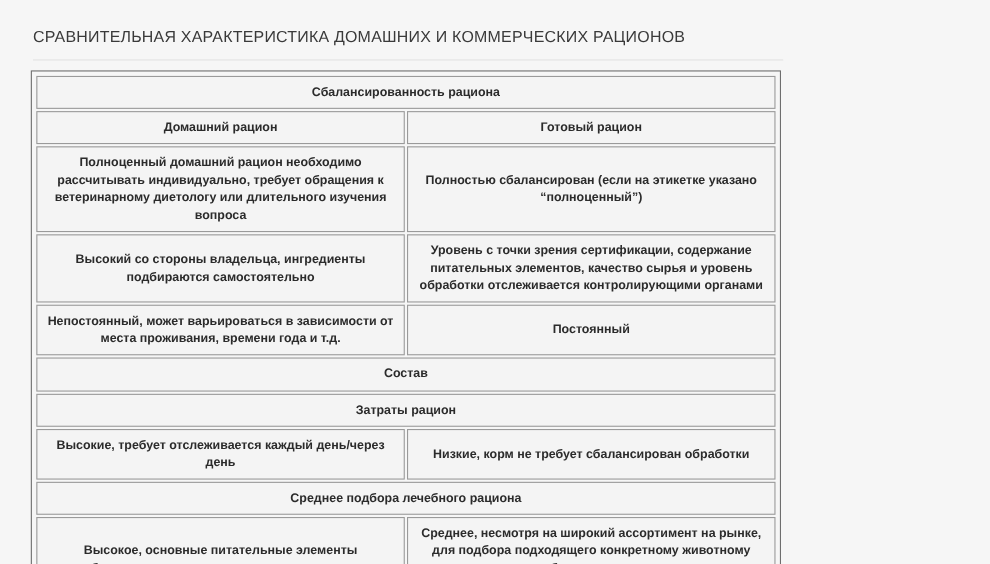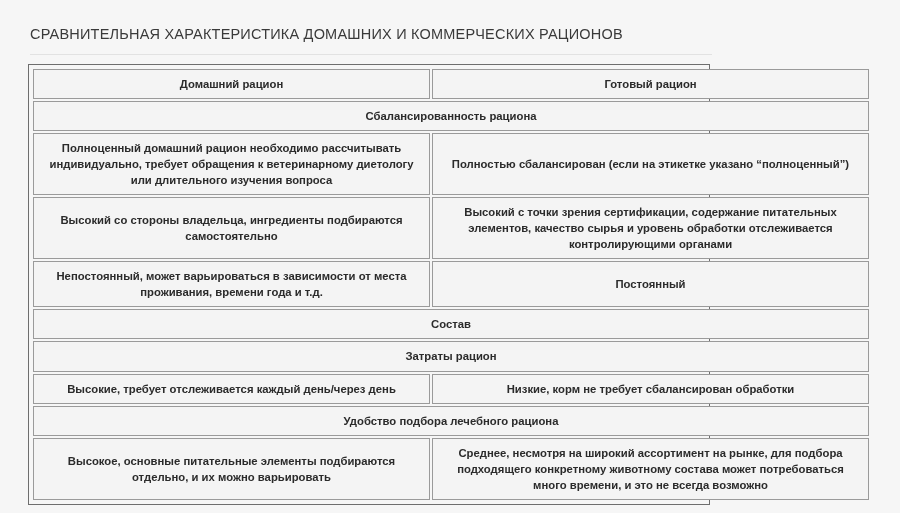--- a/index.html
+++ b/index.html
@@ -100,55 +100,55 @@
   <div class="title-wrap">
     <h1 class="page-title">СРАВНИТЕЛЬНАЯ ХАРАКТЕРИСТИКА ДОМАШНИХ И КОММЕРЧЕСКИХ РАЦИОНОВ</h1>
     <hr class="title-rule">
   </div>
 
   <div class="table-wrap">
     <table class="compare">
       <tbody>
 
         <tr>
-          <td class="head-cell col-left">Домашний рацион</td>
-          <td class="head-cell col-right">Готовый рацион</td>
+          <td class="section-cell" colspan="2">Сбалансированность рациона</td>
         </tr>
 
         <tr>
-          <td class="section-cell" colspan="2">Сбалансированность рациона</td>
+          <td class="head-cell col-left">Домашний рацион</td>
+          <td class="head-cell col-right">Готовый рацион</td>
         </tr>
         <tr>
           <td class="body-cell col-left">Полноценный домашний рацион необходимо рассчитывать индивидуально, требует обращения к ветеринарному диетологу или длительного изучения вопроса</td>
           <td class="body-cell col-right">Полностью сбалансирован (если на этикетке указано “полноценный”)</td>
         </tr>
 
         <tr>
           <td class="body-cell col-left">Высокий со стороны владельца, ингредиенты подбираются самостоятельно</td>
-          <td class="body-cell col-right">Высокий с точки зрения сертификации, содержание питательных элементов, качество сырья и уровень обработки отслеживается контролирующими органами</td>
+          <td class="body-cell col-right">Уровень с точки зрения сертификации, содержание питательных элементов, качество сырья и уровень обработки отслеживается контролирующими органами</td>
         </tr>
 
         <tr>
           <td class="body-cell col-left">Непостоянный, может варьироваться в зависимости от места проживания, времени года и т.д.</td>
           <td class="body-cell col-right">Постоянный</td>
         </tr>
         <tr>
           <td class="section-cell" colspan="2">Состав</td>
         </tr>
 
         <tr>
           <td class="section-cell" colspan="2">Затраты рацион</td>
         </tr>
         <tr>
           <td class="body-cell col-left">Высокие, требует отслеживается каждый день/через день</td>
           <td class="body-cell col-right">Низкие, корм не требует сбалансирован обработки</td>
         </tr>
 
         <tr>
-          <td class="section-cell" colspan="2">Удобство подбора лечебного рациона</td>
+          <td class="section-cell" colspan="2">Среднее подбора лечебного рациона</td>
         </tr>
         <tr>
           <td class="body-cell col-left">Высокое, основные питательные элементы подбираются отдельно, и их можно варьировать</td>
           <td class="body-cell col-right">Среднее, несмотря на широкий ассортимент на рынке, для подбора подходящего конкретному животному состава может потребоваться много времени, и это не всегда возможно</td>
         </tr>
 
       </tbody>
     </table>
   </div>
 

